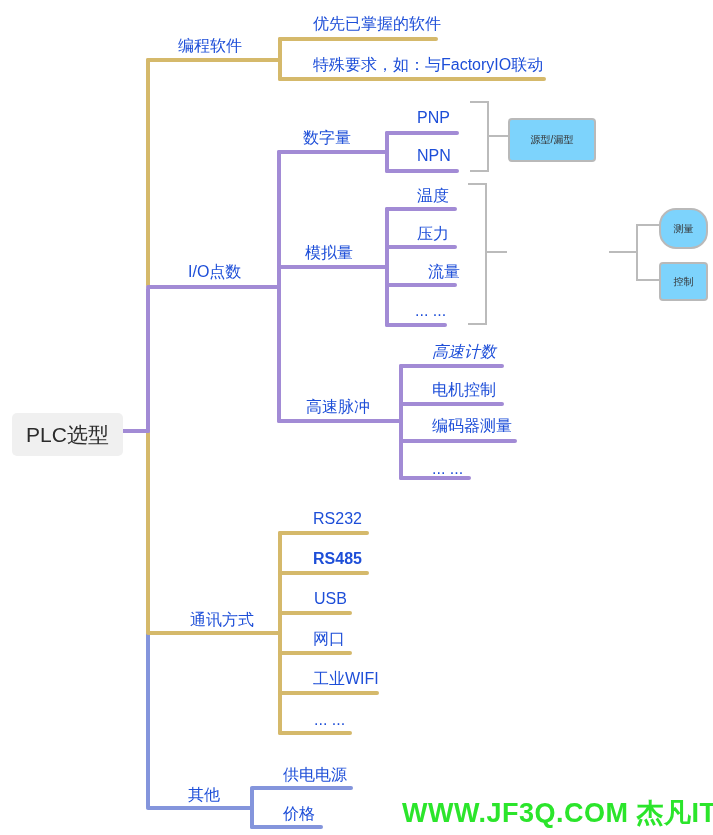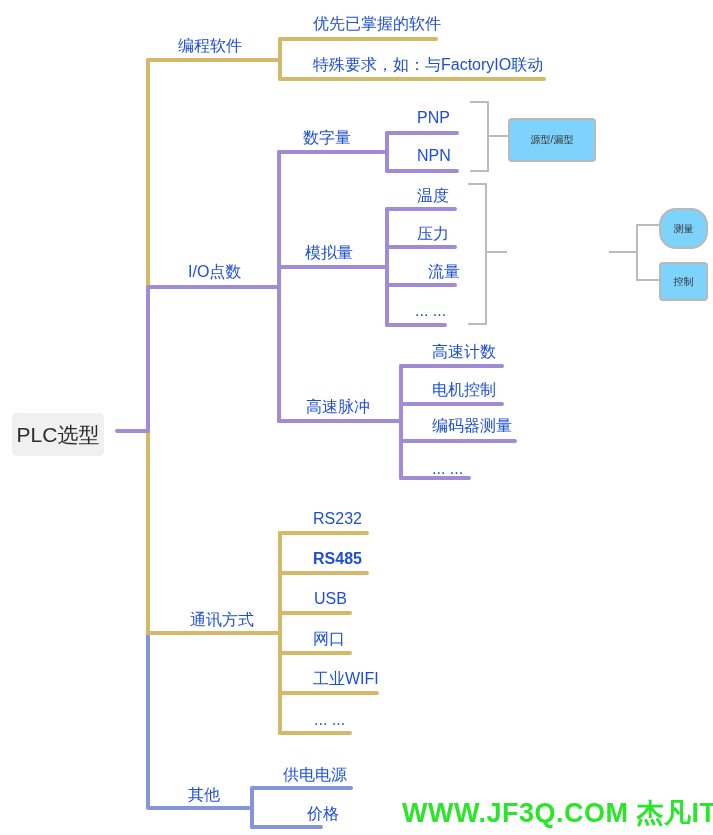--- a/index.html
+++ b/index.html
@@ -16,21 +16,21 @@
   
   .hg{position:absolute;height:2px;background:#BBBBBB;}
   .vg{position:absolute;width:2px;background:#BBBBBB;}
   
   .lbl{position:absolute;font-size:16px;line-height:20px;color:#1d4ed8;white-space:nowrap;}
   
   .gbox{position:absolute;border:2px solid #B9B9B9;border-radius:4px;background:#7dd3fc;
         display:flex;align-items:center;justify-content:center;
         font-size:10px;color:#333333;white-space:nowrap;}
   
-  .root{position:absolute;left:12px;top:413px;width:92px;height:43px;background:#F0F0F0;
+  .root{position:absolute;left:12px;top:413px;width:111px;height:43px;background:#F0F0F0;
         border-radius:5px;display:flex;align-items:center;justify-content:center;
         font-size:21px;color:#2B2B2B;white-space:nowrap;}
   
   .wm{position:absolute;left:402px;top:798px;font-size:27px;line-height:30px;
       font-weight:800;color:#2BE52B;white-space:nowrap;letter-spacing:0.5px;}
 </style>
 </head>
 <body>
 
 <div id="stage">
@@ -89,21 +89,21 @@
   <i class="hg" style="left:609px;top:251px;width:29px;"></i>
   <i class="vg" style="left:636px;top:224px;height:57px;"></i>
   <i class="hg" style="left:636px;top:224px;width:23px;"></i>
   <i class="hg" style="left:636px;top:279px;width:23px;"></i>
   <div class="gbox" style="left:659px;top:208px;width:45px;height:37px;border-radius:17px;">测量</div>
   <div class="gbox" style="left:659px;top:262px;width:45px;height:35px;">控制</div>
 
   <span class="lbl" style="left:306px;top:397px;">高速脉冲</span>
   <i class="hl purple" style="left:277px;top:419px;width:126px;"></i>
   <i class="vl purple" style="left:399px;top:364px;height:116px;"></i>
-  <span class="lbl" style="left:432px;top:342px;">高速计数</span>
+  <span class="lbl" style="left:432px;top:342px;font-style:italic;">高速计数</span>
   <i class="hl purple" style="left:399px;top:364px;width:105px;"></i>
   <span class="lbl" style="left:432px;top:380px;">电机控制</span>
   <i class="hl purple" style="left:399px;top:402px;width:105px;"></i>
   <span class="lbl" style="left:432px;top:416px;">编码器测量</span>
   <i class="hl purple" style="left:399px;top:439px;width:118px;"></i>
   <span class="lbl" style="left:432px;top:459px;">... ...</span>
   <i class="hl purple" style="left:399px;top:476px;width:72px;"></i>
 
   <span class="lbl" style="left:190px;top:610px;">通讯方式</span>
   <i class="hl gold" style="left:146px;top:631px;width:136px;"></i>
@@ -119,18 +119,18 @@
   <span class="lbl" style="left:313px;top:669px;">工业WIFI</span>
   <i class="hl gold" style="left:278px;top:691px;width:101px;"></i>
   <span class="lbl" style="left:314px;top:710px;">... ...</span>
   <i class="hl gold" style="left:278px;top:731px;width:74px;"></i>
 
   <span class="lbl" style="left:188px;top:785px;">其他</span>
   <i class="hl blue" style="left:146px;top:806px;width:108px;"></i>
   <i class="vl blue" style="left:250px;top:787px;height:42px;"></i>
   <span class="lbl" style="left:283px;top:765px;">供电电源</span>
   <i class="hl blue" style="left:250px;top:786px;width:103px;"></i>
-  <span class="lbl" style="left:283px;top:804px;margin-left:24px;">价格</span>
+  <span class="lbl" style="left:283px;top:804px;">价格</span>
   <i class="hl blue" style="left:250px;top:825px;width:73px;"></i>
 
   <div class="wm">WWW.JF3Q.COM 杰凡IT</div>
 
 </div>
 
 </body></html>

